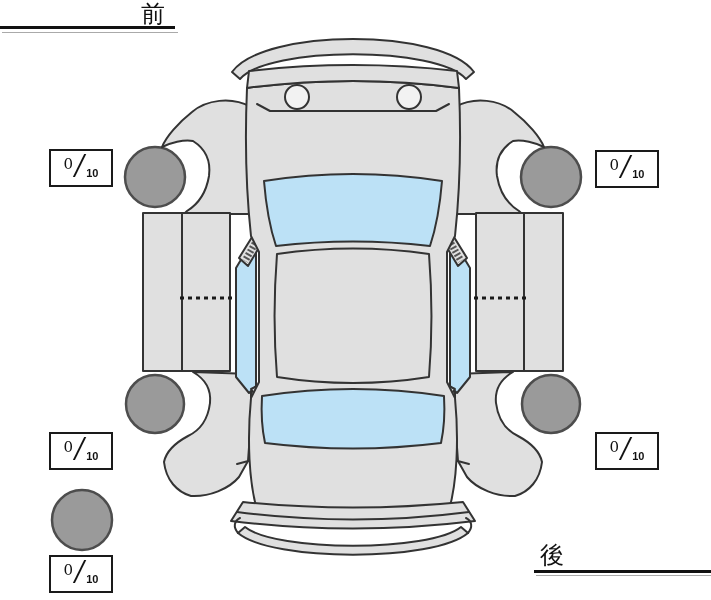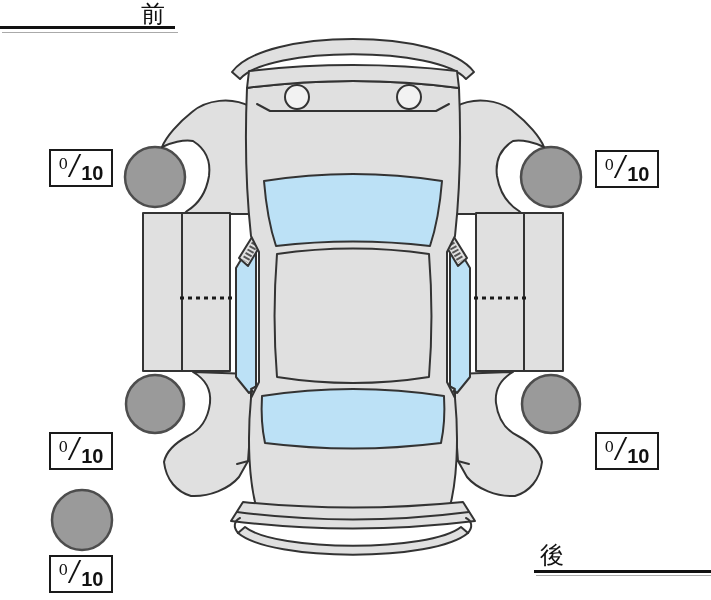--- a/index.html
+++ b/index.html
@@ -19,21 +19,21 @@
   .dots{stroke:#1a1a1a;stroke-width:3;stroke-dasharray:4 4;fill:none;}
   
   .rating-box{
     position:absolute;width:64px;height:38px;box-sizing:border-box;
     background:#fff;border:2px solid #1a1a1a;
     display:flex;align-items:center;justify-content:center;gap:2px;
     color:#111;
   }
   .rating-box .val{font-family:"DejaVu Serif",serif;font-size:15px;transform:translateY(-4px);}
   .rating-box .slash{font-family:"DejaVu Serif",serif;font-style:italic;font-size:27px;line-height:.85;transform:translateY(-2px);}
-  .rating-box .den{font-family:"Liberation Sans",sans-serif;font-weight:bold;font-size:20px;transform:translateY(5px);}
+  .rating-box .den{font-family:"Liberation Sans",sans-serif;font-weight:bold;font-size:11px;transform:translateY(5px);}
   
   .orient-label{position:absolute;font-size:24px;line-height:1;color:#111;}
   .rule{position:absolute;background:#111;height:3px;}
   .rule-shadow{position:absolute;background:#aaa;height:1px;}
 </style>
 </head>
 <body>
 
 <div id="stage">
 

